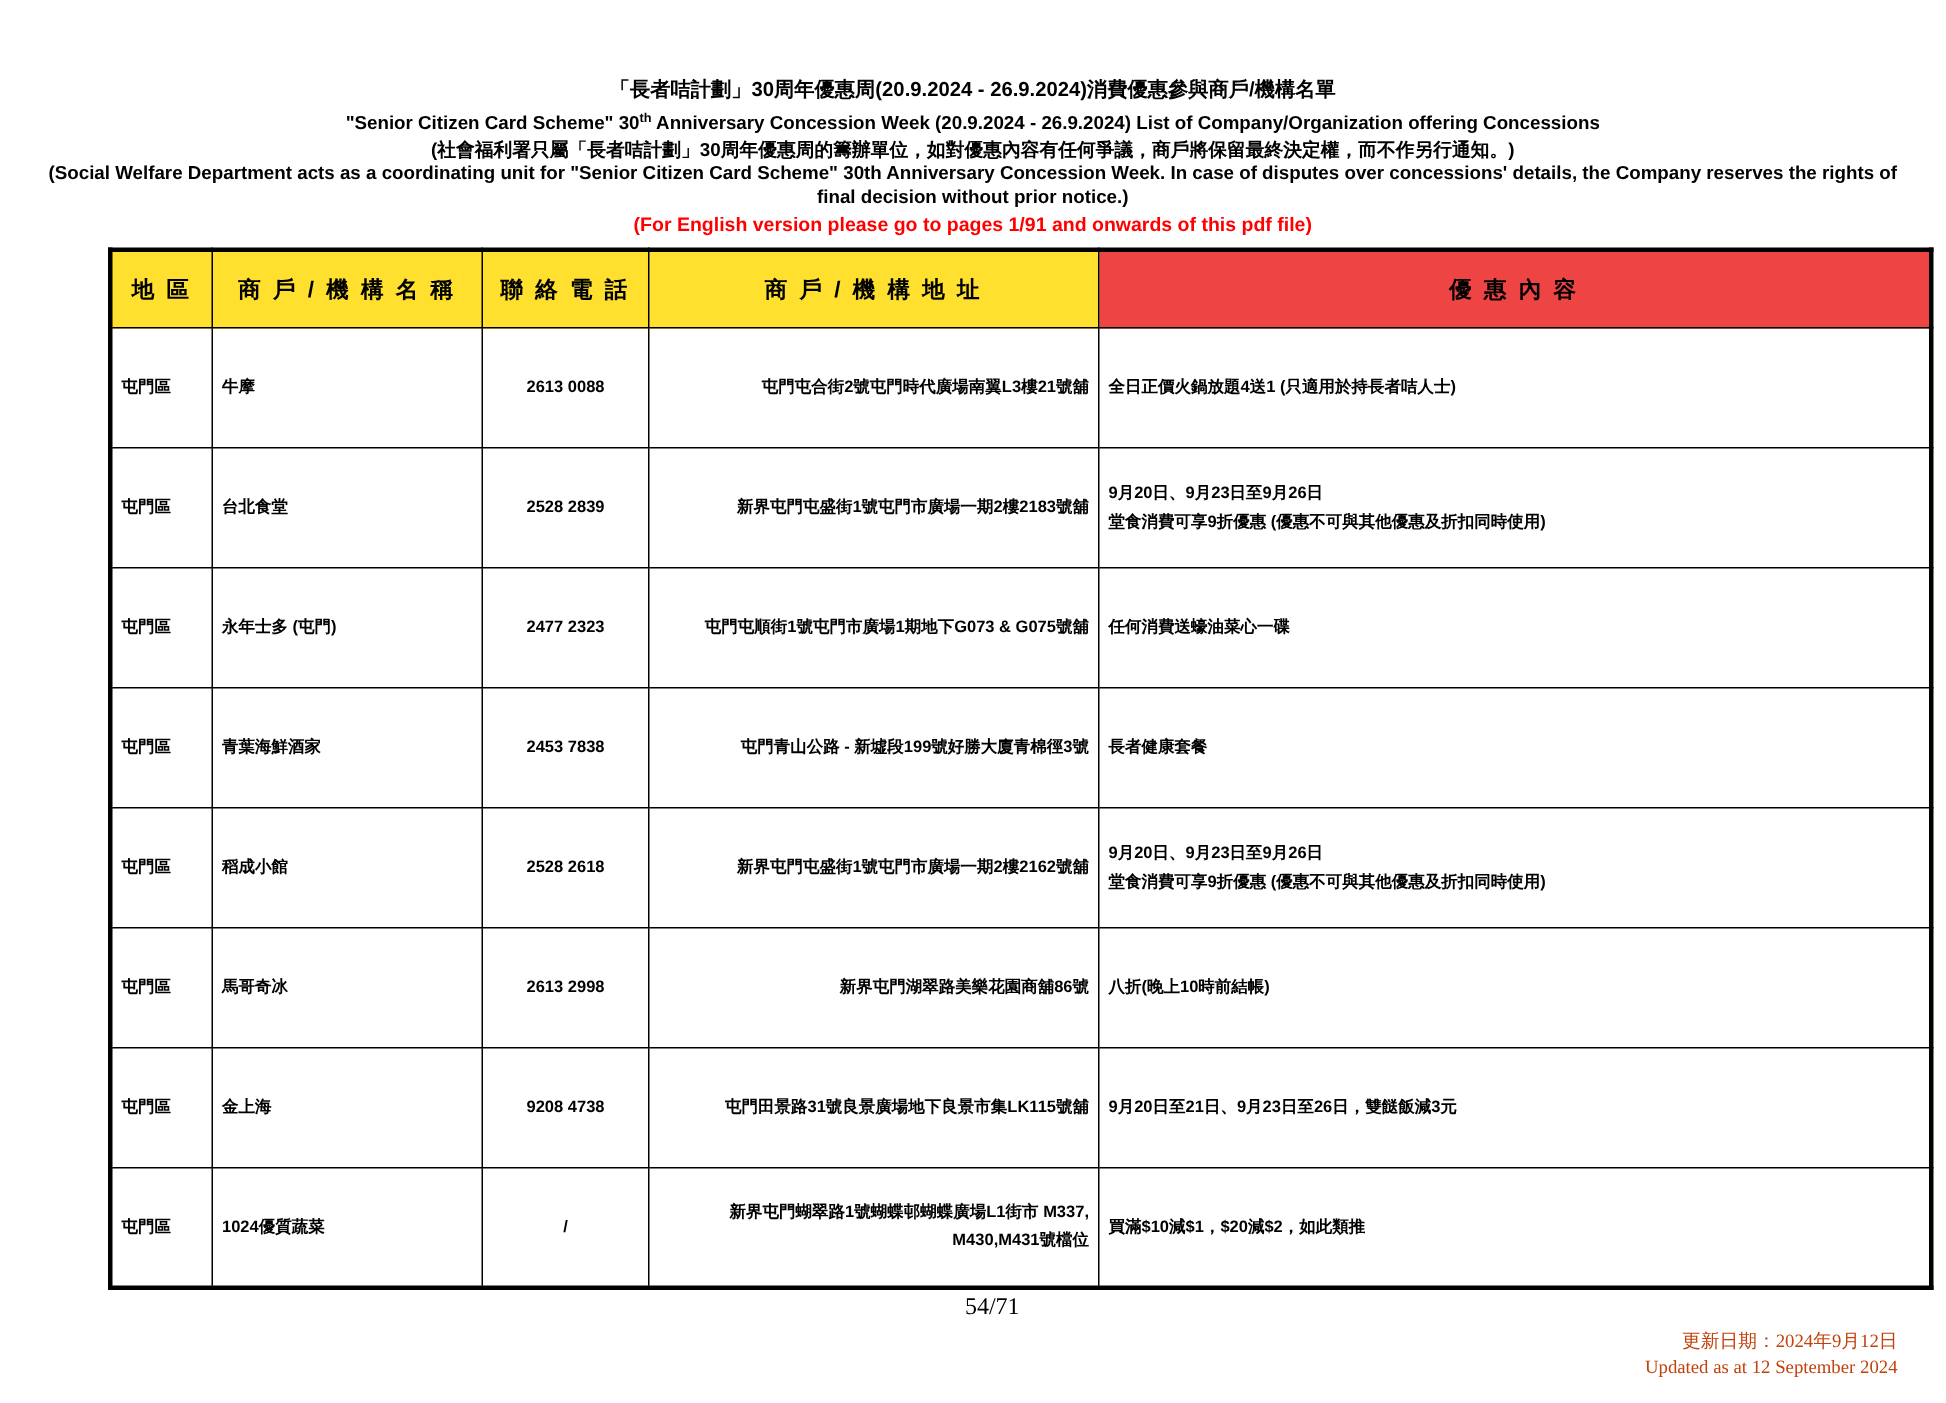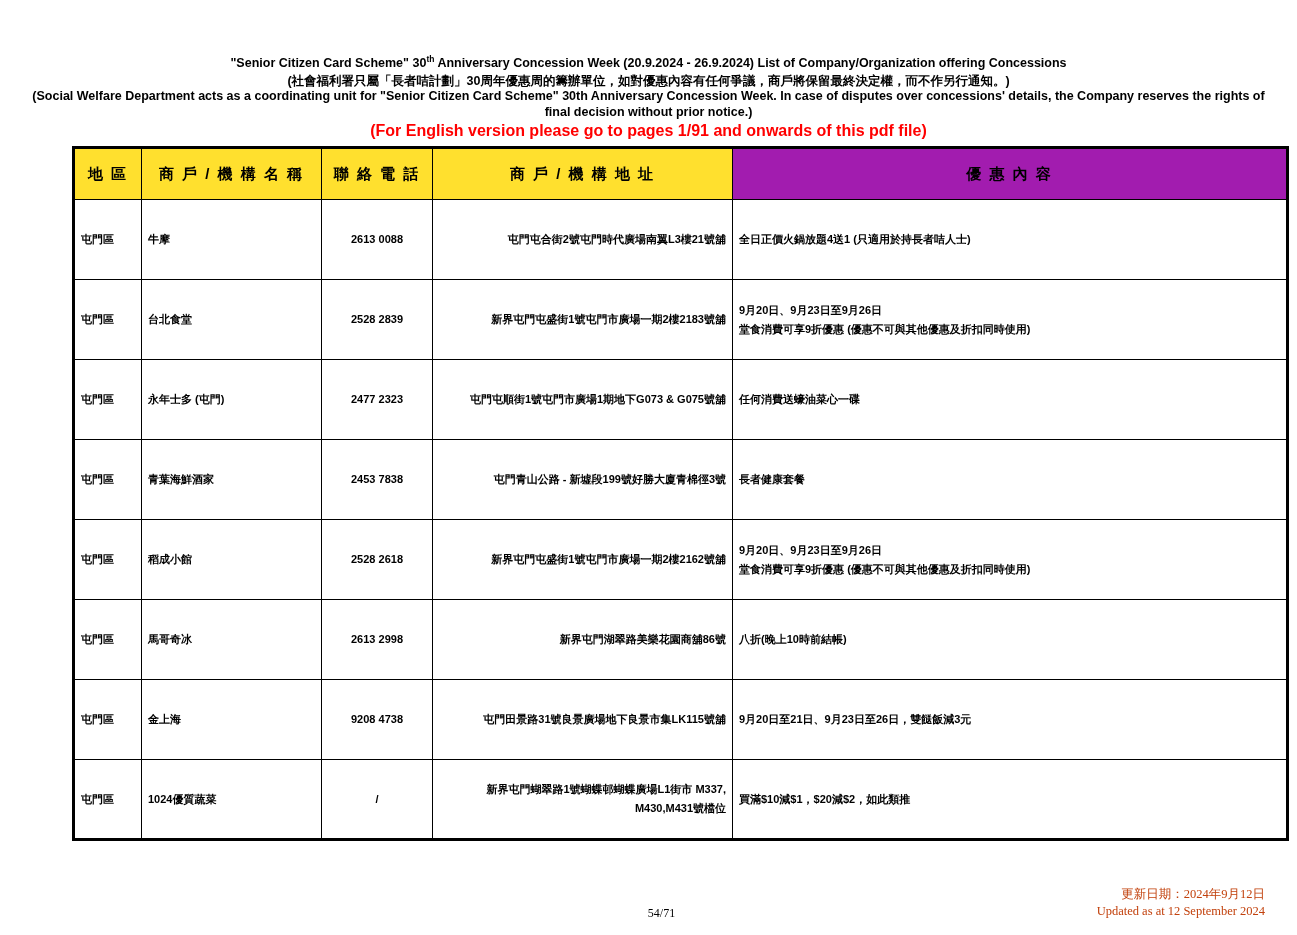--- a/index.html
+++ b/index.html
@@ -18,21 +18,21 @@
     color:#000;
   }
   .title-zh { font-size:13.5px; line-height:19px; }
   .title-en { font-size:12.5px; line-height:19px; }
   .title-en sup { font-size:8.5px; }
   .note-zh { font-size:12.5px; line-height:16px; }
   .note-en {
     font-size:12.5px; line-height:15.5px;
     width:1250px; margin:0 auto;
   }
-  .red-note { font-size:16px; line-height:17px; color:#ff0000; margin-top:2px; }
+  .red-note { font-size:13px; line-height:17px; color:#ff0000; margin-top:2px; }
 
   table.concession-table {
     border-collapse:collapse;
     table-layout:fixed;
     width:1214px;
     margin:7px 0 0 72px;
     border:3px solid #000;
   }
   .concession-table th, .concession-table td {
     border:1.5px solid #000;
@@ -60,65 +60,66 @@
   .col-offer     { width:555px; }
   td.cell-district { text-align:left; }
   td.cell-name     { text-align:left; }
   td.cell-phone    { text-align:center; }
   td.cell-address  { text-align:right; white-space:pre-line; }
   td.cell-offer    { text-align:left; white-space:pre-line; }
 
   .page-number {
     position:absolute;
     left:0; right:0;
-    top:906px;
+    top:863px;
     text-align:center;
     font-family:"Liberation Serif", serif;
-    font-size:12px;
+    font-size:16px;
     color:#000;
     margin-left:26px;
   }
   .update-block {
     position:absolute;
     right:32px;
     top:886px;
     text-align:right;
     font-family:"Liberation Serif", serif;
     font-size:12.5px;
     line-height:17px;
     color:#c2410c;
   }
 </style>
 </head>
 <body>
 
 <div class="page">
 
   <div class="doc-header">
+    <div class="title-zh">「長者咭計劃」30周年優惠周(20.9.2024 - 26.9.2024)消費優惠參與商戶/機構名單</div>
     <div class="title-en"><span>"Senior Citizen Card Scheme" 30</span><sup>th</sup><span> Anniversary Concession Week (20.9.2024 - 26.9.2024) List of Company/Organization offering Concessions</span></div>
     <div class="note-zh">(社會福利署只屬「長者咭計劃」30周年優惠周的籌辦單位，如對優惠內容有任何爭議，商戶將保留最終決定權，而不作另行通知。)</div>
     <div class="note-en">(Social Welfare Department acts as a coordinating unit for "Senior Citizen Card Scheme" 30th Anniversary Concession Week. In case of disputes over concessions'  details, the Company reserves the rights of final decision without prior notice.)</div>
     <div class="red-note" style="color: rgb(255, 0, 0);">(For English version please go to pages 1/91 and onwards of this pdf file)</div>
   </div>
 
   <table class="concession-table">
     <colgroup>
       <col class="col-district">
       <col class="col-name">
       <col class="col-phone">
       <col class="col-address">
       <col class="col-offer">
     </colgroup>
     <thead>
       <tr>
         <th style="background: rgb(255, 224, 46);">地 區</th>
         <th style="background: rgb(255, 224, 46);">商 戶 / 機 構 名 稱</th>
         <th style="background: rgb(255, 224, 46);">聯 絡 電 話</th>
         <th style="background: rgb(255, 224, 46);">商 戶 / 機 構 地 址</th>
-        <th style="background: #a21caf;">優 惠 內 容</th>
+        <th style="background: #ef4444;">優 惠 內 容</th>
       </tr>
     </thead>
     <tbody id="table-body">
   <tr>
     <td class="cell-district">屯門區</td>
     <td class="cell-name">牛摩</td>
     <td class="cell-phone">2613 0088</td>
     <td class="cell-address">屯門屯合街2號屯門時代廣場南翼L3樓21號舖</td>
     <td class="cell-offer">全日正價火鍋放題4送1 (只適用於持長者咭人士)</td>
   </tr>

